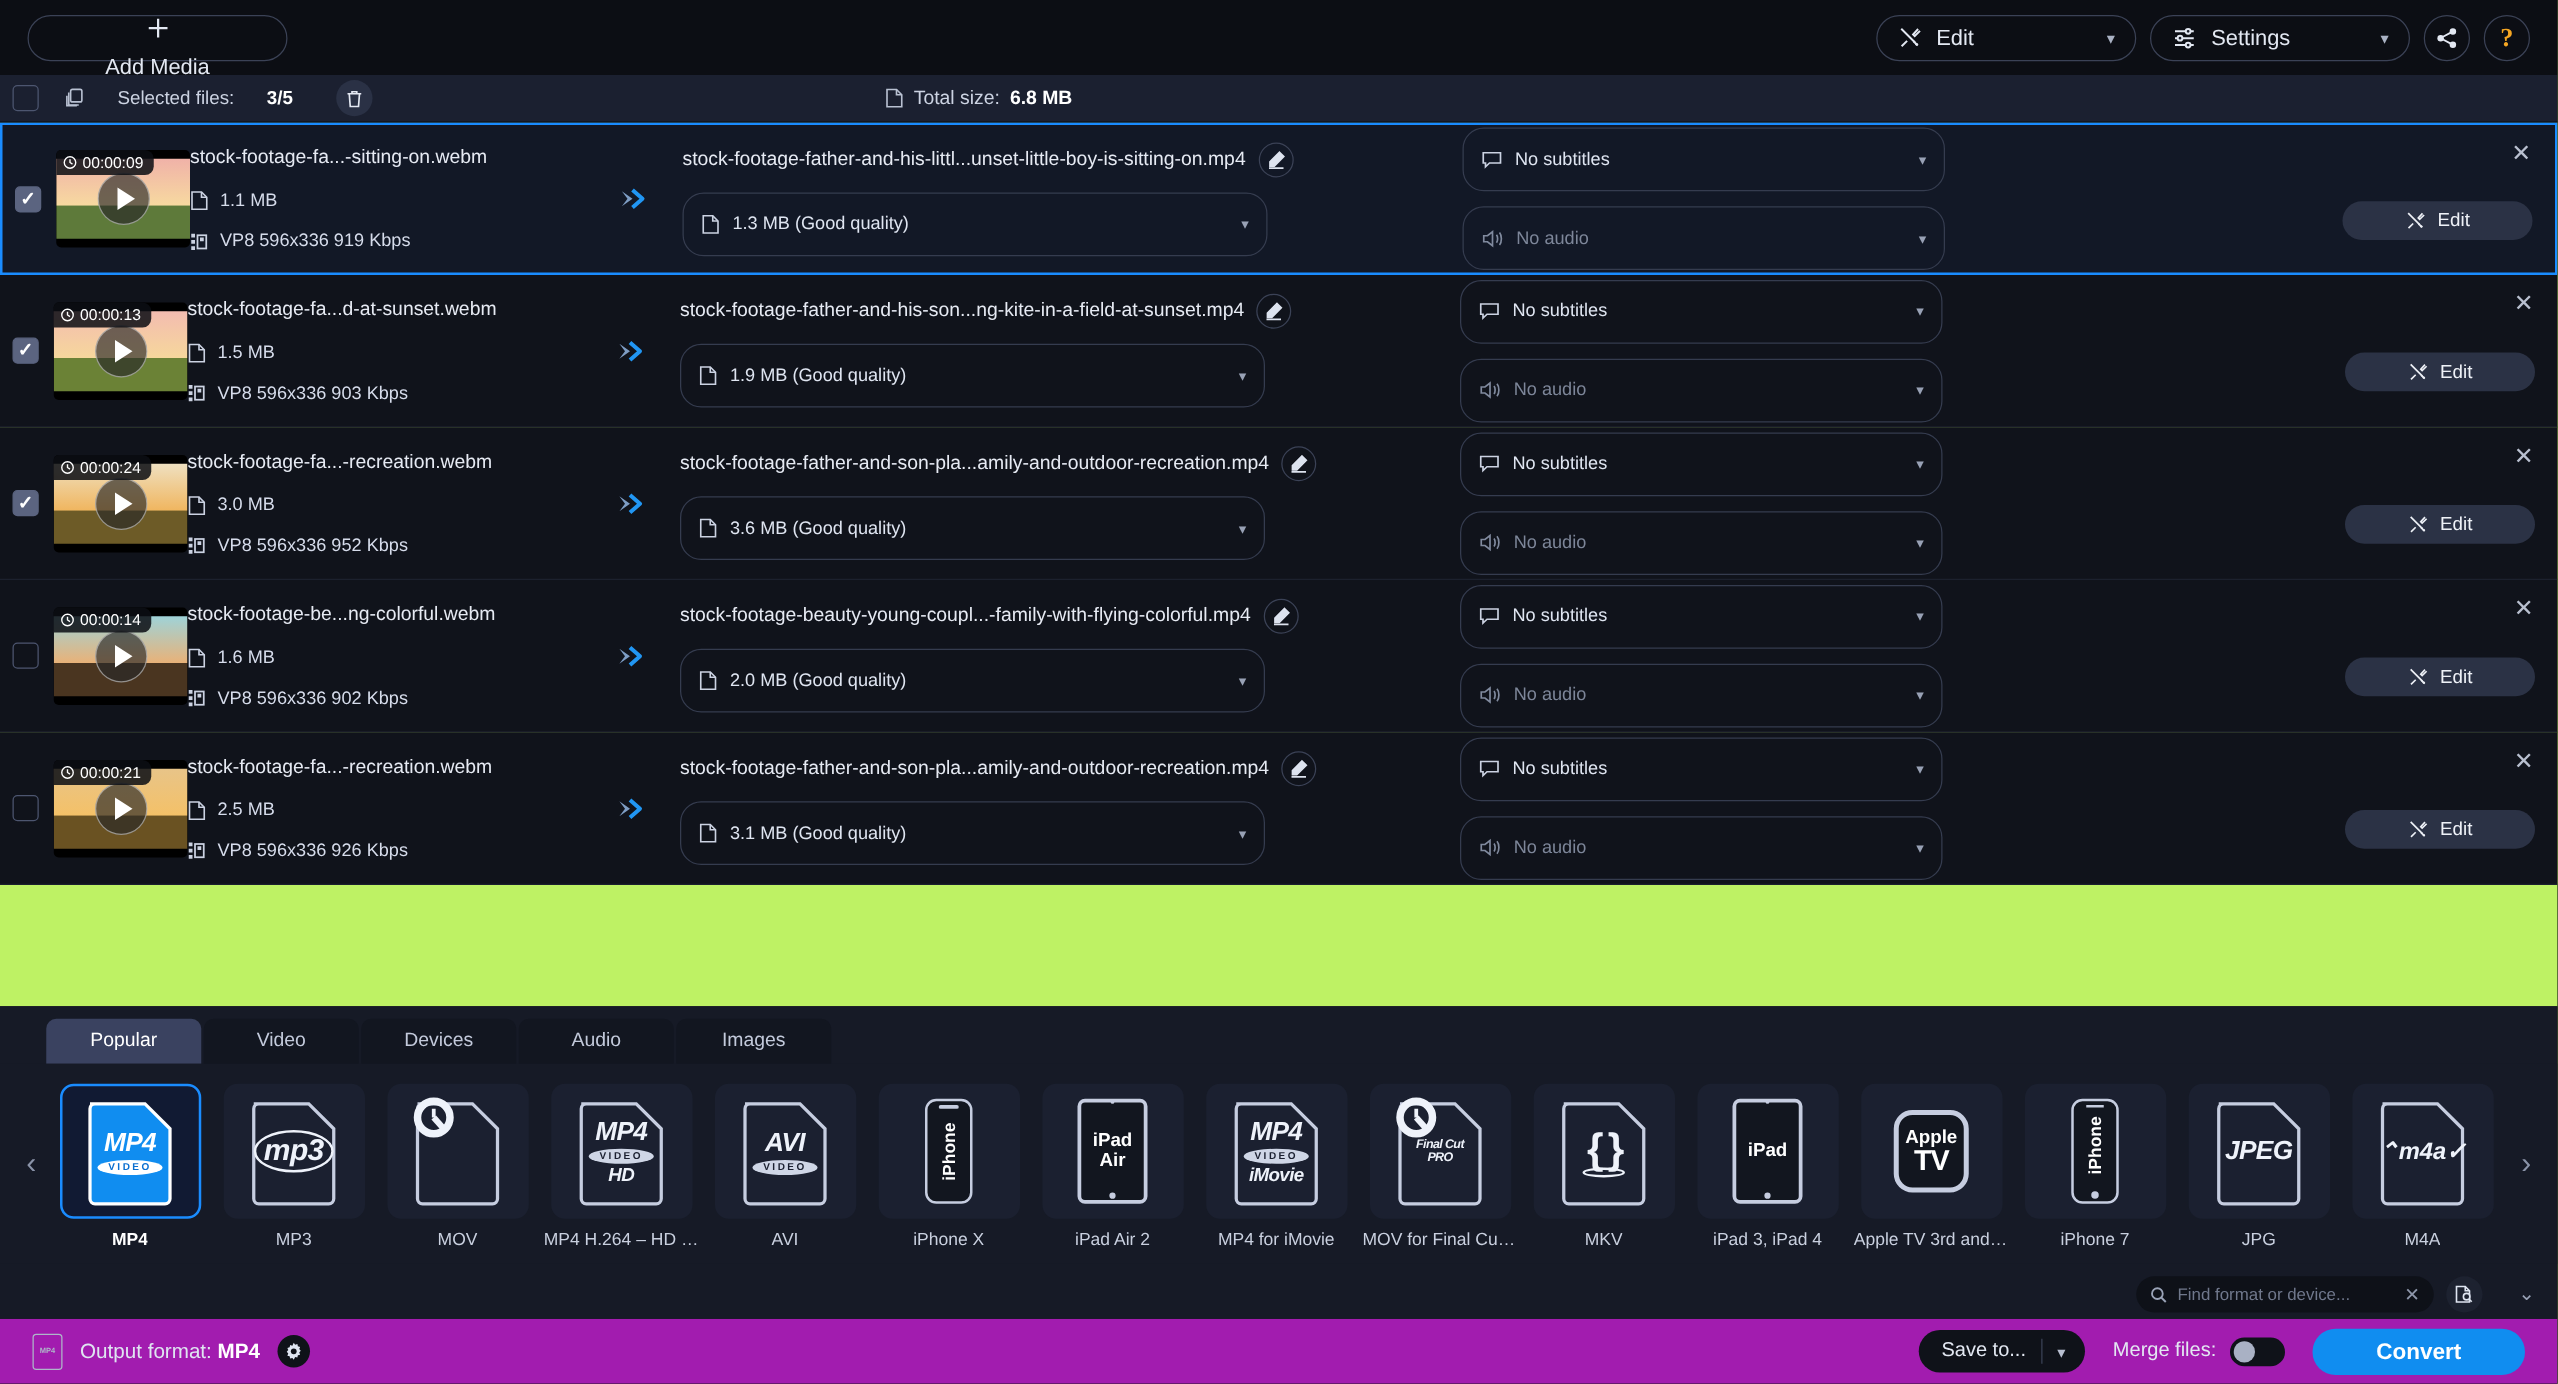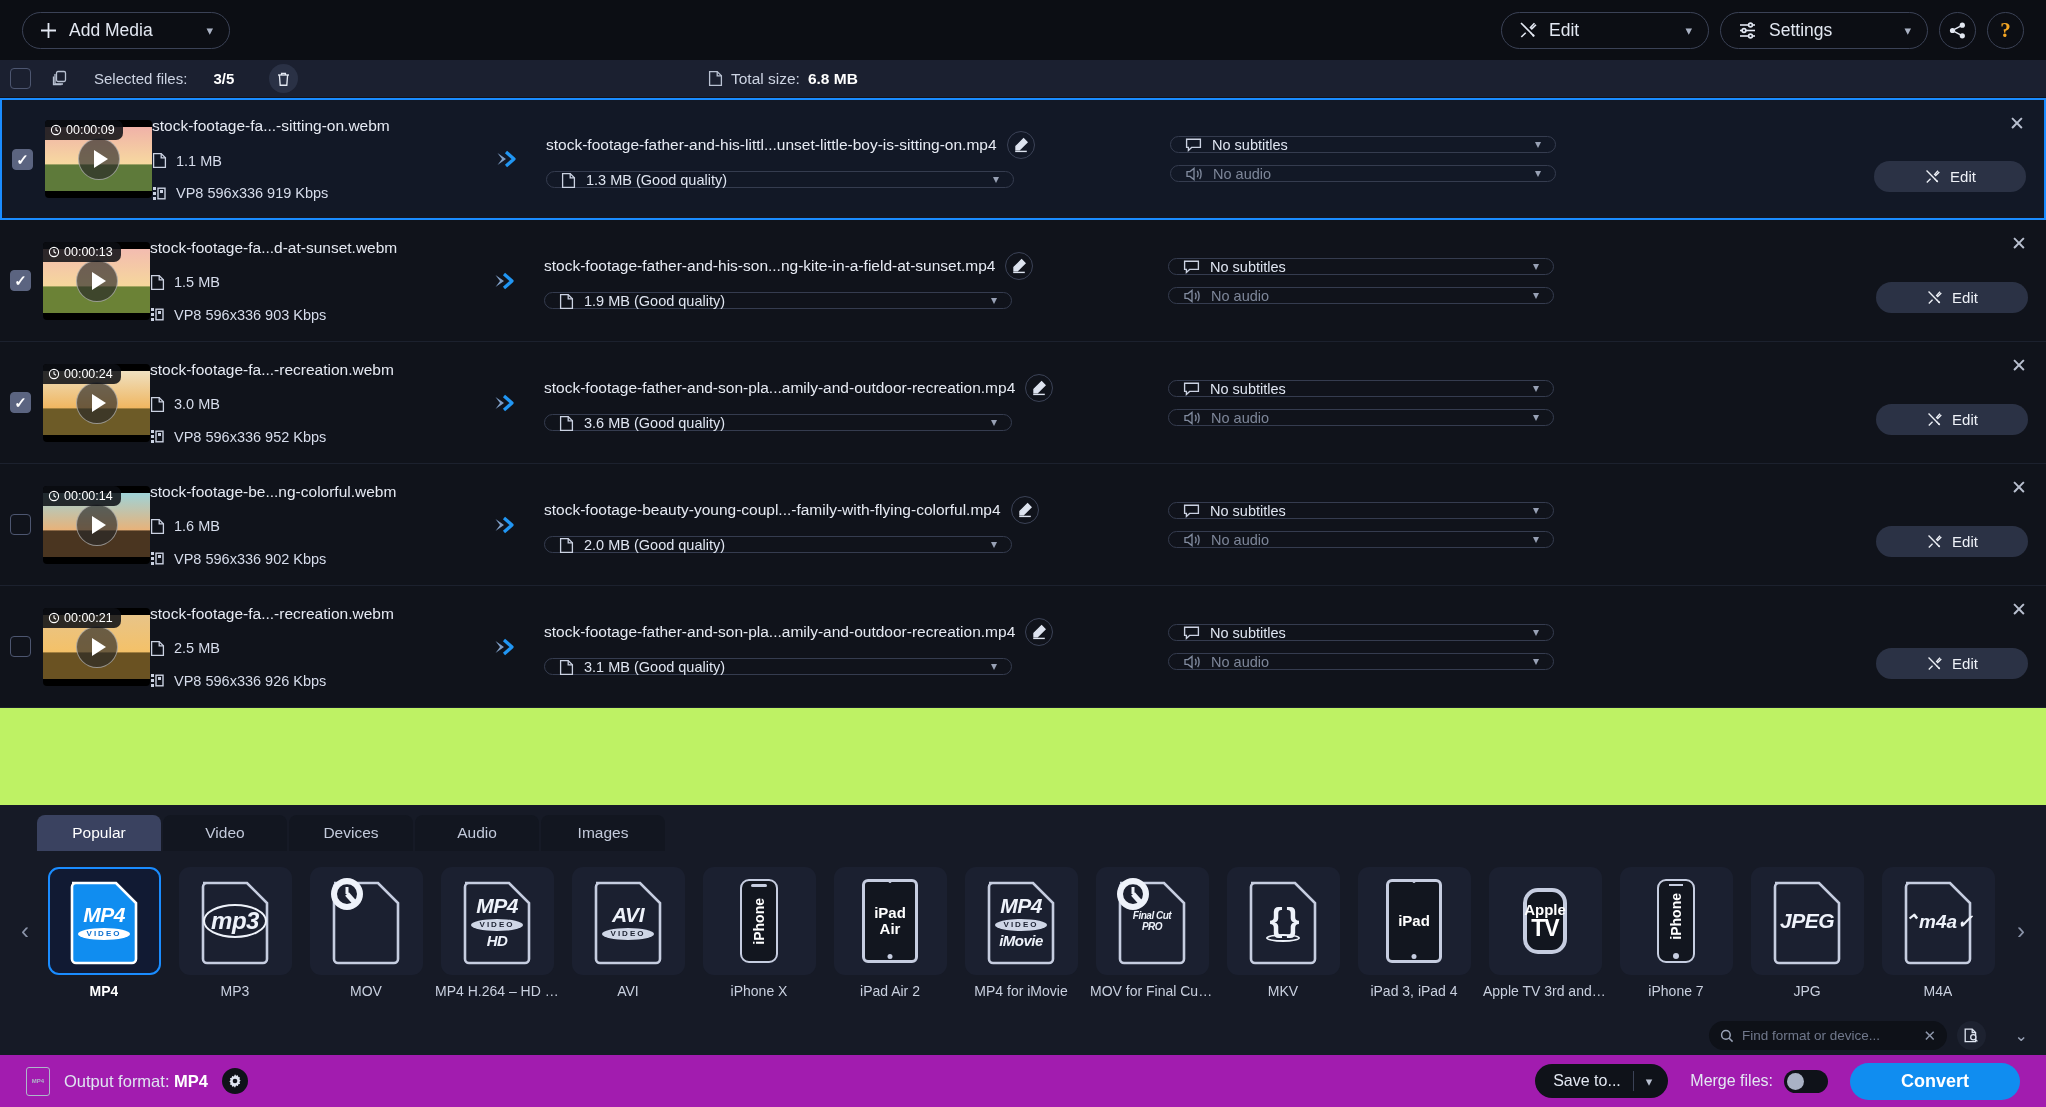--- a/index.html
+++ b/index.html
@@ -19,21 +19,21 @@
     display: flex; align-items: center; padding: 0 22px;
     justify-content: space-between;
   }
   .pillbtn {
     height: 37px; border: 1px solid #3b4256; border-radius: 19px;
     display: flex; align-items: center; gap: 11px;
     padding: 0 16px; color: #e3e8f2; font-size: 17.5px; cursor: pointer;
     background: transparent; white-space: nowrap;
   }
   .pillbtn .chev { margin-left: auto; padding-left: 12px; color: #aab2c4; font-size: 13px; }
-  .addmedia { width: 208px; }
+  .addmedia { width: 208px; flex-direction: column; }
   .topright { display: flex; align-items: center; gap: 11px; }
   .edit-top { width: 208px; }
   .settings-top { width: 208px; }
   .iconcircle {
     width: 37px; height: 37px; border-radius: 50%;
     border: 1px solid #3b4256; display: flex; align-items: center;
     justify-content: center; cursor: pointer;
   }
   .help { color: #f5a623; font-weight: bold; font-size: 21px; font-family: "Liberation Serif", serif; }
 
@@ -107,22 +107,22 @@
   .arrow { width: 66px; flex: 0 0 66px; display: flex; justify-content: center; align-items: center; }
 
   .outblock { width: 480px; flex: 0 0 480px; margin-left: 10px; }
   .outnamerow { display: flex; align-items: center; gap: 10px; margin-bottom: 12px; }
   .outname { font-size: 15.5px; color: #e6eaf3; white-space: nowrap; }
   .penbtn {
     width: 28px; height: 28px; border-radius: 50%; border: 1px solid #3b4256;
     display: flex; align-items: center; justify-content: center; cursor: pointer; flex: 0 0 28px;
   }
   .dropdown {
-    height: 17px; border: 1px solid #353c4f; border-radius: 17px;
-    display: flex; align-items: flex-start; padding: 0 14px; gap: 10px;
+    height: 51px; border: 1px solid #353c4f; border-radius: 17px;
+    display: flex; align-items: center; padding: 0 14px; gap: 10px;
     font-size: 14.5px; color: #dfe5f1; cursor: pointer; background: transparent;
   }
   .dropdown .dchev { margin-left: auto; color: #98a1b5; font-size: 12px; }
   .qual { width: 468px; }
 
   .subblock { width: 386px; flex: 0 0 386px; margin-left: 144px; }
   .subblock .dropdown { width: 386px; }
   .subblock .dropdown:first-child { margin-bottom: 12px; }
   .muted { color: #7d8699; }
 
@@ -1103,21 +1103,21 @@
               display:flex;align-items:center;justify-content:center;position:relative">
       <span style="font-size:15px;font-weight:bold;color:#fff;text-align:center;line-height:1.1">iPad</span>
       <span style="position:absolute;top:-2px;left:50%;transform:translateX(-50%);width:3px;height:3px;border-radius:50%;background:#c6cde0"></span>
       <span style="position:absolute;bottom:1px;left:50%;transform:translateX(-50%);width:5px;height:5px;border-radius:50%;background:#c6cde0"></span>
     </div>
             </div>
                  <div class="tilelabel">iPad 3, iPad 4</div>
           </div>
           <div class="tile">
             <div class="tilebox">
-              <div style="width:44px;height:66px;border:4px solid #c6cde0;border-radius:15px;background:#12161f;
+              <div style="width:60px;height:66px;border:4px solid #c6cde0;border-radius:15px;background:#12161f;
               display:flex;flex-direction:column;align-items:center;justify-content:center;line-height:1">
       <span style="font-size:15px;font-weight:bold;color:#fff">Apple</span>
       <span style="font-size:23px;font-weight:bold;color:#fff;letter-spacing:-1px">TV</span>
     </div>
             </div>
                  <div class="tilelabel">Apple TV 3rd and ...</div>
           </div>
           <div class="tile">
             <div class="tilebox">
               <div style="width:38px;height:84px;border:2.6px solid #c6cde0;border-radius:9px;background:#12161f;

